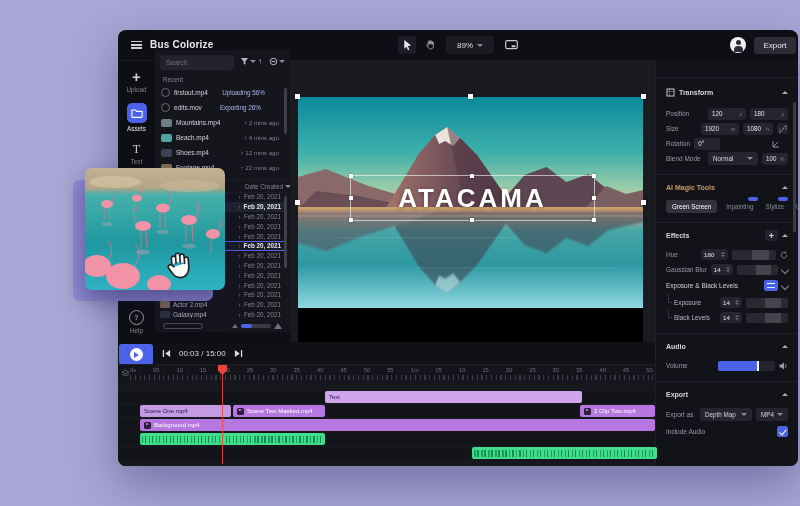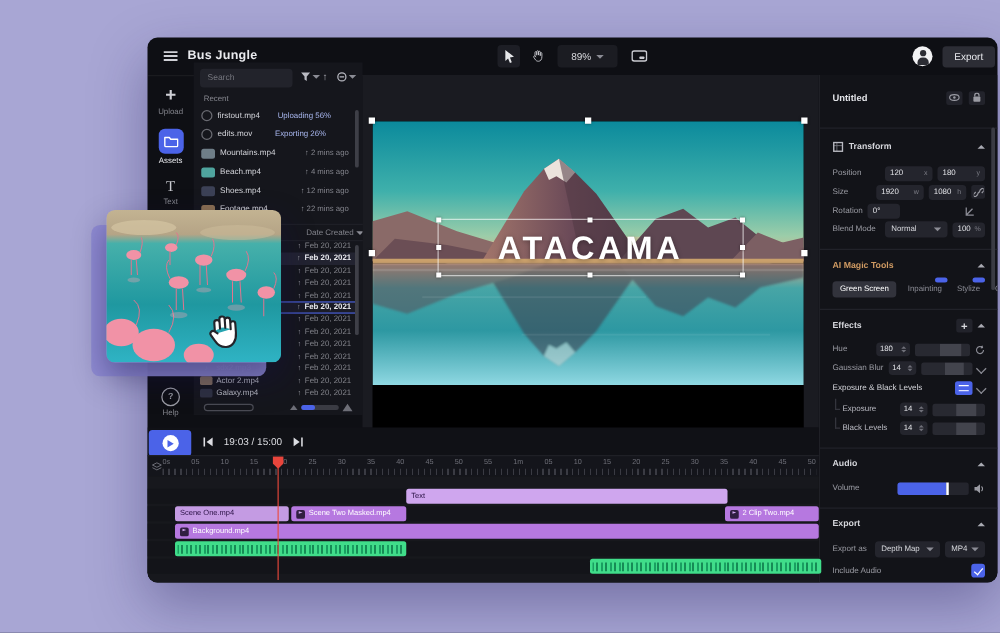--- a/index.html
+++ b/index.html
@@ -163,21 +163,21 @@
   .handcur{position:absolute;left:100px;top:82px;width:36px;height:36px;transform:rotate(-4deg);z-index:40;}
 </style>
 </head>
 <body>
 <div class="page">
 
 <div class="app">
 
   <div class="topbar">
     <div class="burger"></div>
-    <div class="apptitle">Bus Jungle</div>
+    <div class="apptitle">Bus Colorize</div>
     <div class="toolbox active" style="left:280px;">
       <svg width="11" height="12" viewBox="0 0 11 13">
             <path d="M2 1 L9.5 7 L6 7.6 L7.6 11.6 L6 12.3 L4.4 8.4 L2 10.6 Z" fill="#e6e7ea"></path>
           </svg>
     </div>
     <div class="toolbox" style="left:303px;">
       <svg width="11" height="12" viewBox="0 0 22 24">
             <path d="M6 11 V6 a1.4 1.4 0 0 1 2.8 0 V10 M8.8 9 V4.6 a1.4 1.4 0 0 1 2.8 0 V9.6 M11.6 9.4 V5.4 a1.4 1.4 0 0 1 2.8 0 V10.4 M14.4 10.6 V7.4 a1.3 1.3 0 0 1 2.6 0 V13 c0 4-2 7-5.5 7 c-3 0-4.4-1.4-5.6-3.6 L4 13.6 c-.8-1.4.8-2.8 2-1.8 L7.4 13" fill="none" stroke="#c9cad0" stroke-width="1.4" stroke-linecap="round" stroke-linejoin="round"></path>
           </svg>
     </div>
@@ -431,37 +431,20 @@
       <span class="handle" style="right:-3px;top:-3px;"></span>
       <span class="handle" style="left:-3px;top:103px;"></span>
       <span class="handle" style="right:-3px;top:103px;"></span>
       <span class="handle" style="left:-3px;bottom:-3px;"></span>
       <span class="handle" style="left:170px;bottom:-3px;"></span>
       <span class="handle" style="right:-3px;bottom:-3px;"></span>
     </div>
   </div>
 
   <div class="rpanel">
-    <div class="rp-title">
-      <span>Untitled</span>
-      <span class="ticons">
-        <span class="iconbtn">
-          <svg width="9" height="6" viewBox="0 0 10 6">
-                <ellipse cx="5" cy="3" rx="4.2" ry="2.6" fill="none" stroke="#9a9ba3" stroke-width="1"></ellipse>
-                <circle cx="5" cy="3" r="1.1" fill="#9a9ba3"></circle>
-              </svg>
-        </span>
-        <span class="iconbtn">
-          <svg width="7" height="8" viewBox="0 0 7 8">
-                <rect x="0.7" y="3.2" width="5.6" height="4.2" rx="0.8" fill="#9a9ba3"></rect>
-                <path d="M1.8 3.2 V2.2 a1.7 1.7 0 0 1 3.4 0 V3.2" fill="none" stroke="#9a9ba3" stroke-width="1"></path>
-              </svg>
-        </span>
-      </span>
-    </div>
     <div class="rp-div" style="margin-top:17px;"></div>
 
     <div class="rp-head" style="margin-top:8px;">
       <svg width="9" height="9" viewBox="0 0 9 9">
             <rect x="1" y="1" width="7" height="7" fill="none" stroke="#b9bac2" stroke-width="1.1"></rect>
             <path d="M1 3.5 h7 M3.5 1 v7" stroke="#b9bac2" stroke-width="0.7" opacity="0.6"></path>
           </svg>
       <span>Transform</span>
       <i class="caret" style="transform:rotate(180deg);"></i>
     </div>
@@ -632,21 +615,21 @@
     <div class="playbtn">
       <span class="ring">
             <span class="tri"></span>
           </span>
     </div>
     <div class="transport">
       <svg width="9" height="9" viewBox="0 0 10 10">
             <path d="M1.6 1 v8" stroke="#dcdde2" stroke-width="1.4"></path>
             <path d="M9 1.2 L3.6 5 L9 8.8 Z" fill="#dcdde2"></path>
           </svg>
-      <span class="ttime">19:03 / 15:00</span>
+      <span class="ttime">00:03 / 15:00</span>
       <svg width="9" height="9" viewBox="0 0 10 10">
             <path d="M8.4 1 v8" stroke="#dcdde2" stroke-width="1.4"></path>
             <path d="M1 1.2 L6.4 5 L1 8.8 Z" fill="#dcdde2"></path>
           </svg>
     </div>
     <div class="ruler">
       <svg width="9" height="8" viewBox="0 0 10 9" style="position:absolute;left:3px;top:4px;">
             <path d="M1 3.4 L5 1.4 L9 3.4 L5 5.4 Z" fill="none" stroke="#6c6d76" stroke-width="0.9"></path>
             <path d="M1 5.8 L5 7.8 L9 5.8" fill="none" stroke="#6c6d76" stroke-width="0.9"></path>
           </svg>

